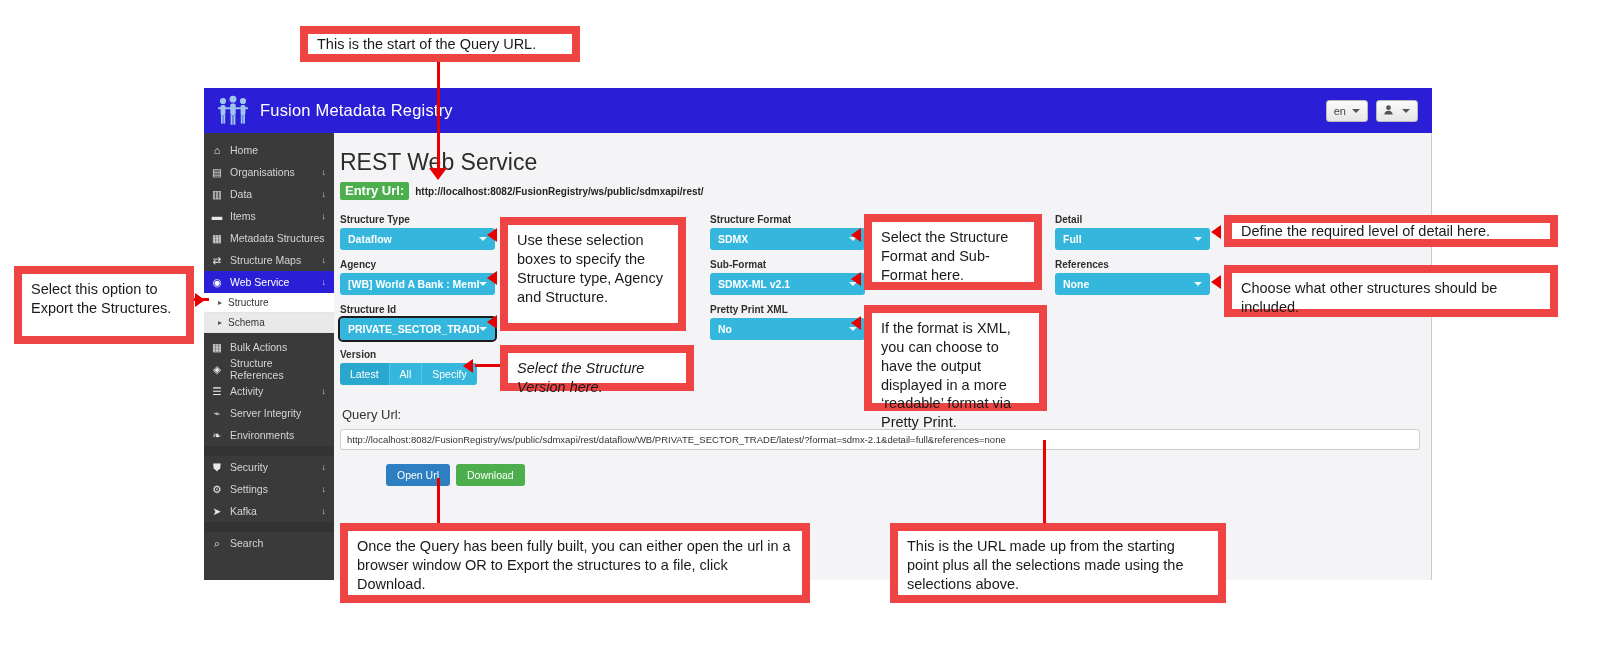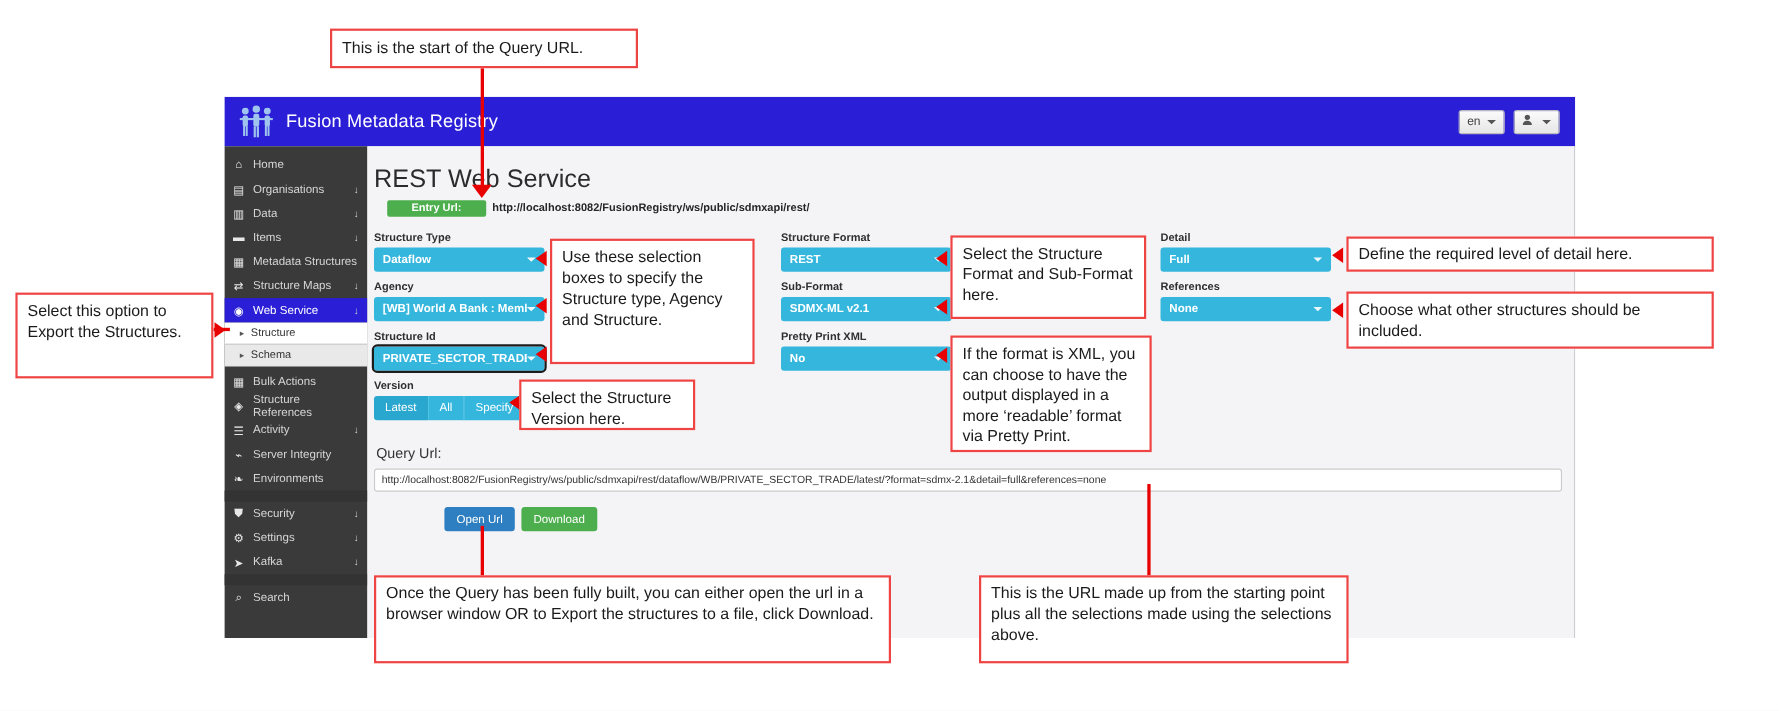--- a/index.html
+++ b/index.html
@@ -71,22 +71,22 @@
   .nav-sep{ height:10px; background:#333333; }
 
   
   #main{
     position:absolute; left:130px; top:45px; width:1098px; height:447px;
     background:#f4f4f7; padding:12px 14px 0 6px;
   }
   #page-title{ font-size:23px; color:#2b2b2b; font-weight:400; margin:4px 0 6px 0; }
   #entry-row{ display:flex; align-items:center; gap:6px; margin-bottom:14px; }
   #entry-badge{
-    background:#4cae4c; color:#fff; font-size:10px; font-weight:bold;
-    padding:2px 22px; border-radius:2px; line-height:1.1;margin-left:12px;
+    background:#4cae4c; color:#fff; font-size:13px; font-weight:bold;
+    padding:2px 5px; border-radius:2px; line-height:1.1;
   }
   #entry-url{ font-size:10px; color:#262626; font-weight:bold; }
 
   .cols{ display:flex; }
   .col{ display:flex; flex-direction:column; }
   .col-a{ width:155px; }
   .col-b{ width:155px; margin-left:215px; }
   .col-c{ width:155px; margin-left:190px; }
 
   .f-label{ font-size:10px; font-weight:bold; color:#2f2f2f; margin-bottom:3px; }
@@ -113,35 +113,35 @@
   .bg-btn:last-child{ border-radius:0 3px 3px 0; border-right:none; }
 
   #query-label{ font-size:13px; color:#333; margin:22px 0 7px 2px; }
   #query-input{
     width:1080px; height:21px; background:#fff;
     border:1px solid #cccccc; border-radius:3px;
     font-size:9.5px; color:#333; padding:0 6px;
     display:flex; align-items:center; overflow:hidden; white-space:nowrap;
     font-family:"Liberation Sans", sans-serif;
   }
-  #action-row{ display:flex; gap:6px; margin-top:14px; margin-left:18px;padding-left:46px; }
+  #action-row{ display:flex; gap:6px; margin-top:14px; margin-left:0;padding-left:46px; }
   .abtn{
     height:22px; padding:0 11px; border-radius:3px; color:#fff; font-size:10.5px;
     display:flex; align-items:center; justify-content:center; cursor:pointer;
   }
   .abtn.blue{ background:#2d7fc1; }
   .abtn.green{ background:#4cae4c; }
 
   #v-scroll{
     position:absolute; right:0; top:45px; width:1px; height:447px; background:#c9c9cf;
   }
 
   
   .callout{
-    position:absolute; border:2px solid #ef4444; background:#ffffff;
+    position:absolute; border:8px solid #ef4444; background:#ffffff;
     color:#1a1a1a; font-size:14.5px; line-height:1.30;
     padding:6px 9px; z-index:40;
   }
   .line{ position:absolute; background:#e80000; z-index:30; }
   .arrow-right{
     position:absolute; width:0;height:0;
     border-top:7px solid transparent;border-bottom:7px solid transparent;
     border-left:10px solid #e80000; z-index:31;
   }
   .arrow-left{
@@ -344,21 +344,21 @@
         <div class="btn-group">
           <div class="bg-btn">Latest</div>
           <div class="bg-btn">All</div>
           <div class="bg-btn">Specify</div>
         </div>
       </div>
 
       <div class="col col-b">
         <div class="f-label">Structure Format</div>
         <div class="sel">
-          <span class="txt">REST</span>
+          <span class="txt">SDMX</span>
           <span class="dn"></span>
         </div>
 
         <div class="f-gap"></div>
         <div class="f-label">Sub-Format</div>
         <div class="sel">
           <span class="txt">SDMX-ML v2.1</span>
           <span class="dn"></span>
         </div>
 
@@ -404,21 +404,21 @@
 
 <div class="callout" id="c2" style="left:14px; top:266px; width:180px; height:78px;">Select this option to Export the Structures.</div>
 <div class="line" style="left:194px; top:298px; width:15px; height:3px;"></div>
 <div class="arrow-right" style="left:195px; top:293px;"></div>
 
 <div class="callout" id="c3" style="left:500px; top:217px; width:186px; height:114px;">Use these selection boxes to specify the Structure type, Agency and Structure.</div>
 <div class="arrow-left" style="left:487px; top:228px;"></div>
 <div class="arrow-left" style="left:487px; top:271px;"></div>
 <div class="arrow-left" style="left:487px; top:315px;"></div>
 
-<div class="callout" id="c4" style="left:472px; top:345px; width:160px; height:46px;">Select the Structure Version here.</div>
+<div class="callout" id="c4" style="left:500px; top:345px; width:194px; height:46px;font-style:italic;">Select the Structure Version here.</div>
 <div class="line" style="left:475px; top:364px; width:26px; height:3px;"></div>
 <div class="arrow-left" style="left:463px; top:359px;"></div>
 
 <div class="callout" id="c5" style="left:864px; top:214px; width:178px; height:76px;">Select the Structure Format and Sub-Format here.</div>
 <div class="arrow-left" style="left:851px; top:228px;"></div>
 <div class="arrow-left" style="left:851px; top:272px;"></div>
 
 <div class="callout" id="c6" style="left:864px; top:305px; width:183px; height:106px;">If the format is XML, you can choose to have the output displayed in a more ‘readable’ format via Pretty Print.</div>
 <div class="arrow-left" style="left:851px; top:316px;"></div>
 

